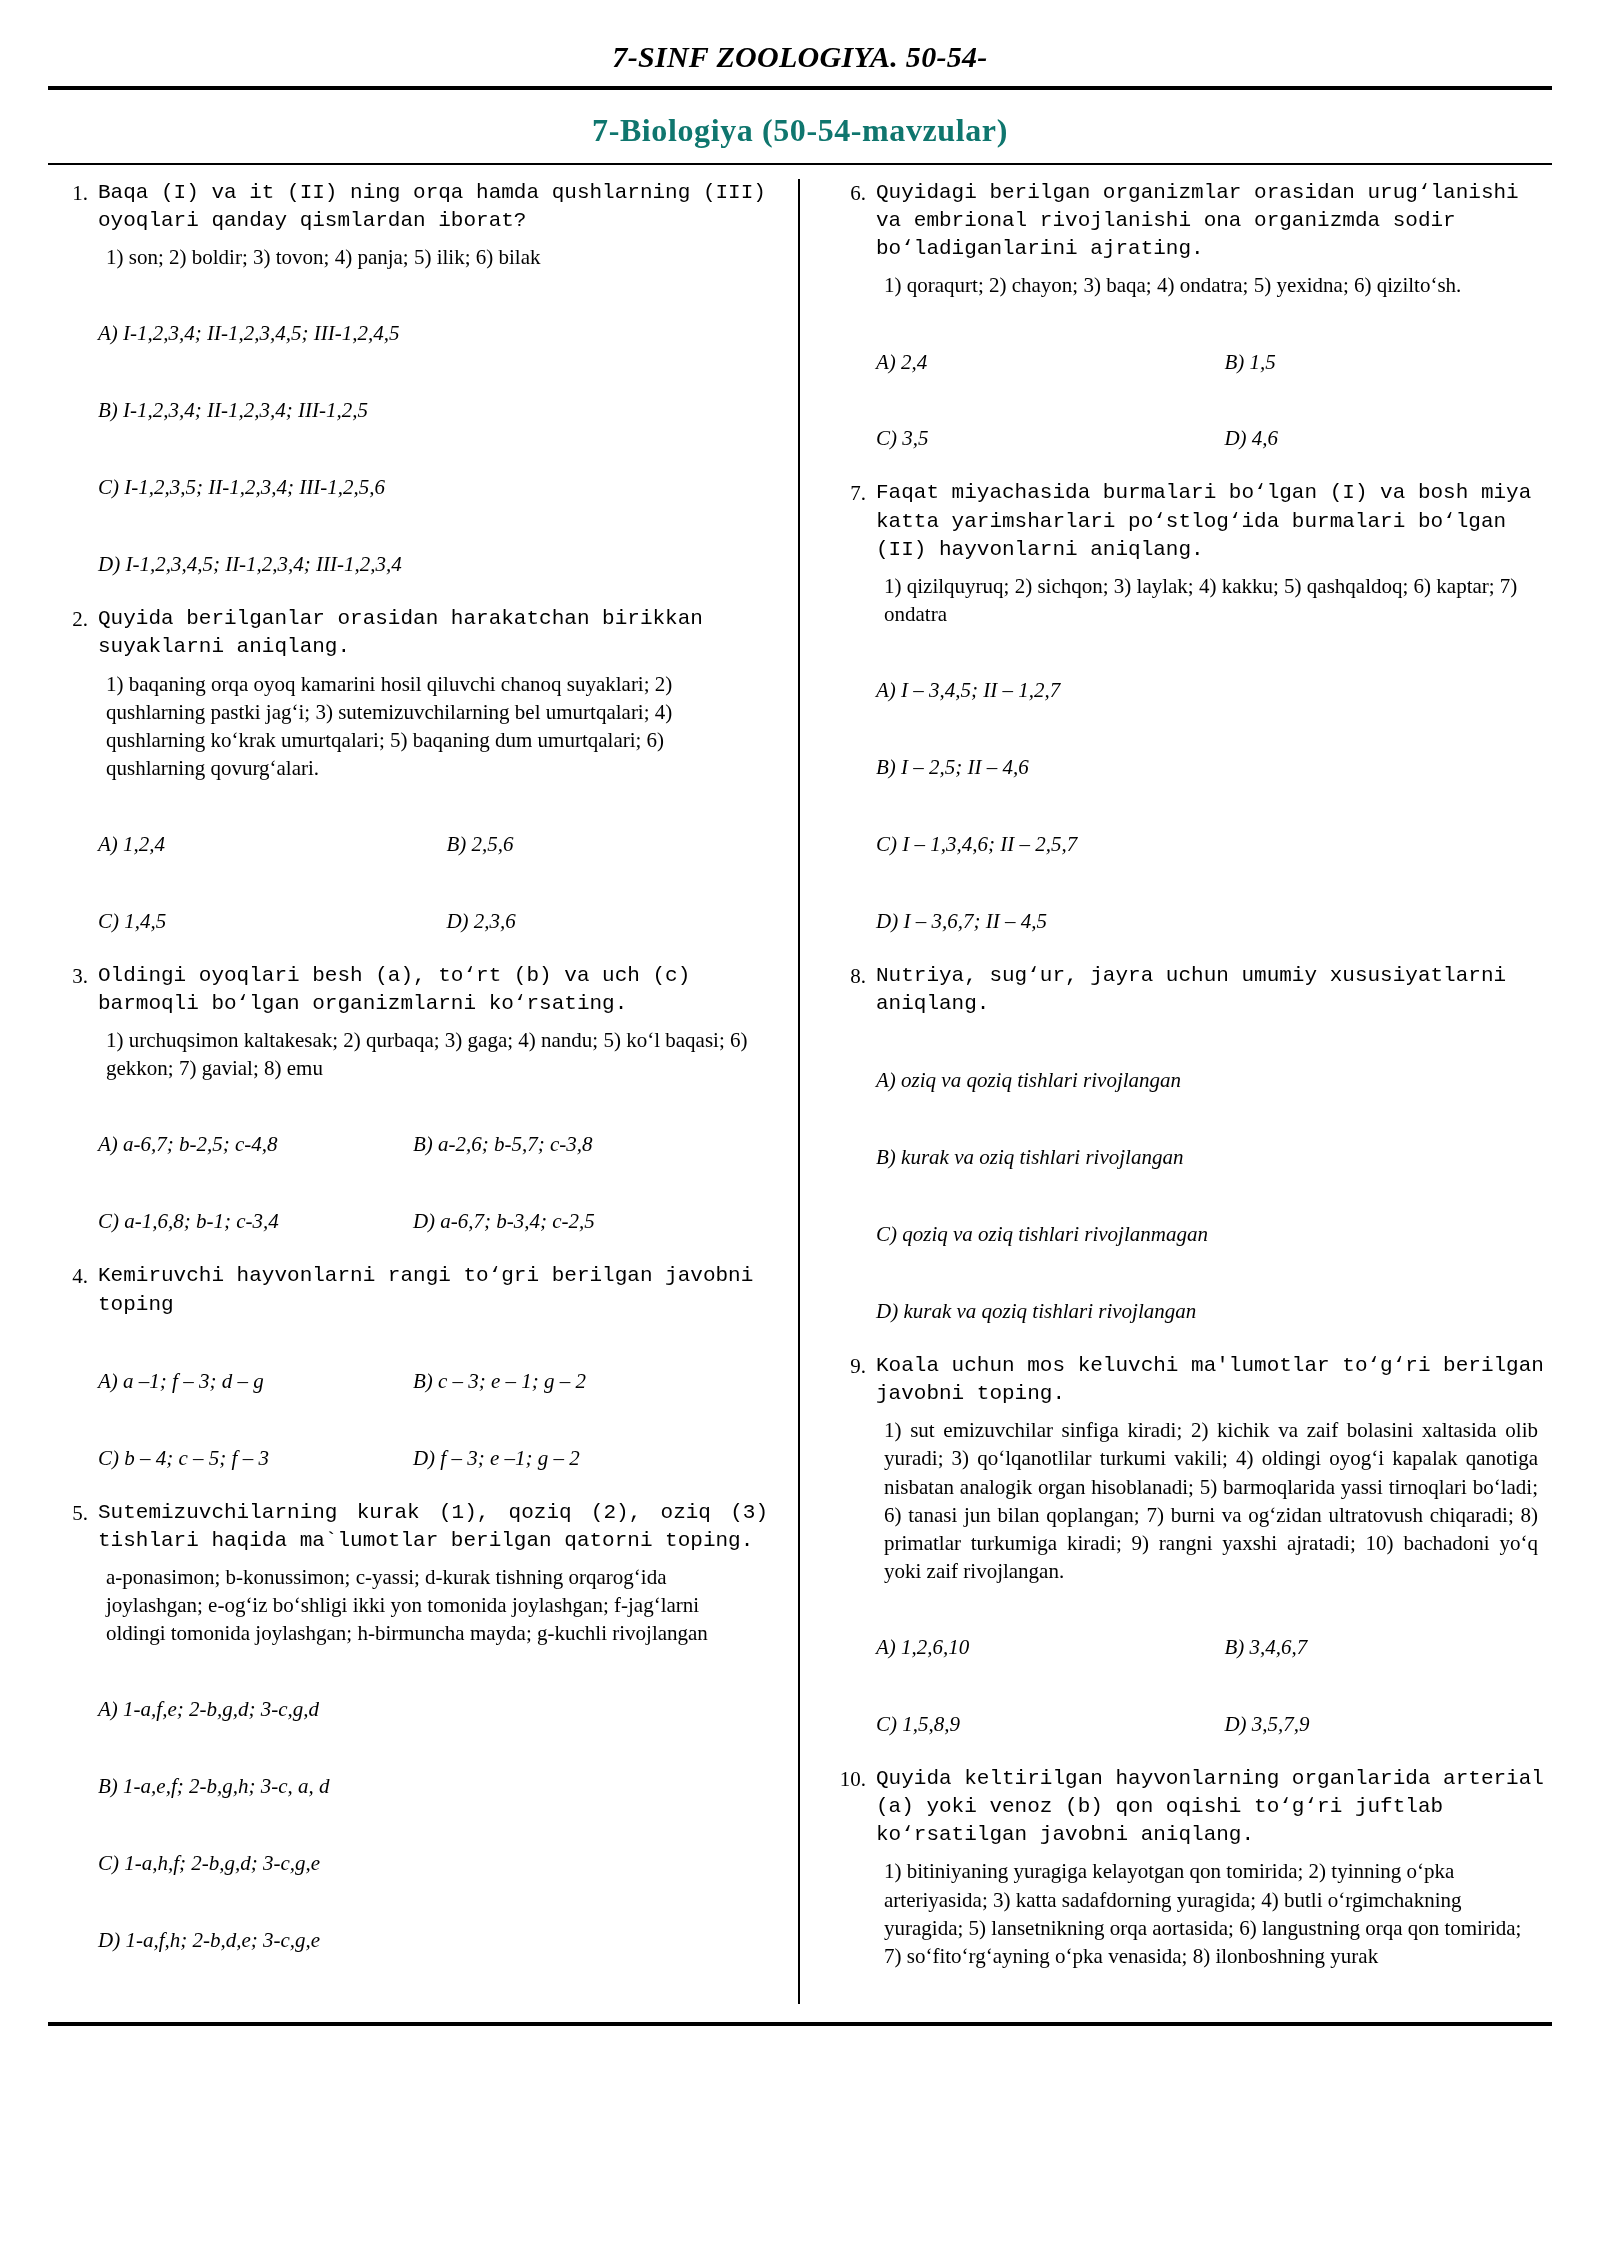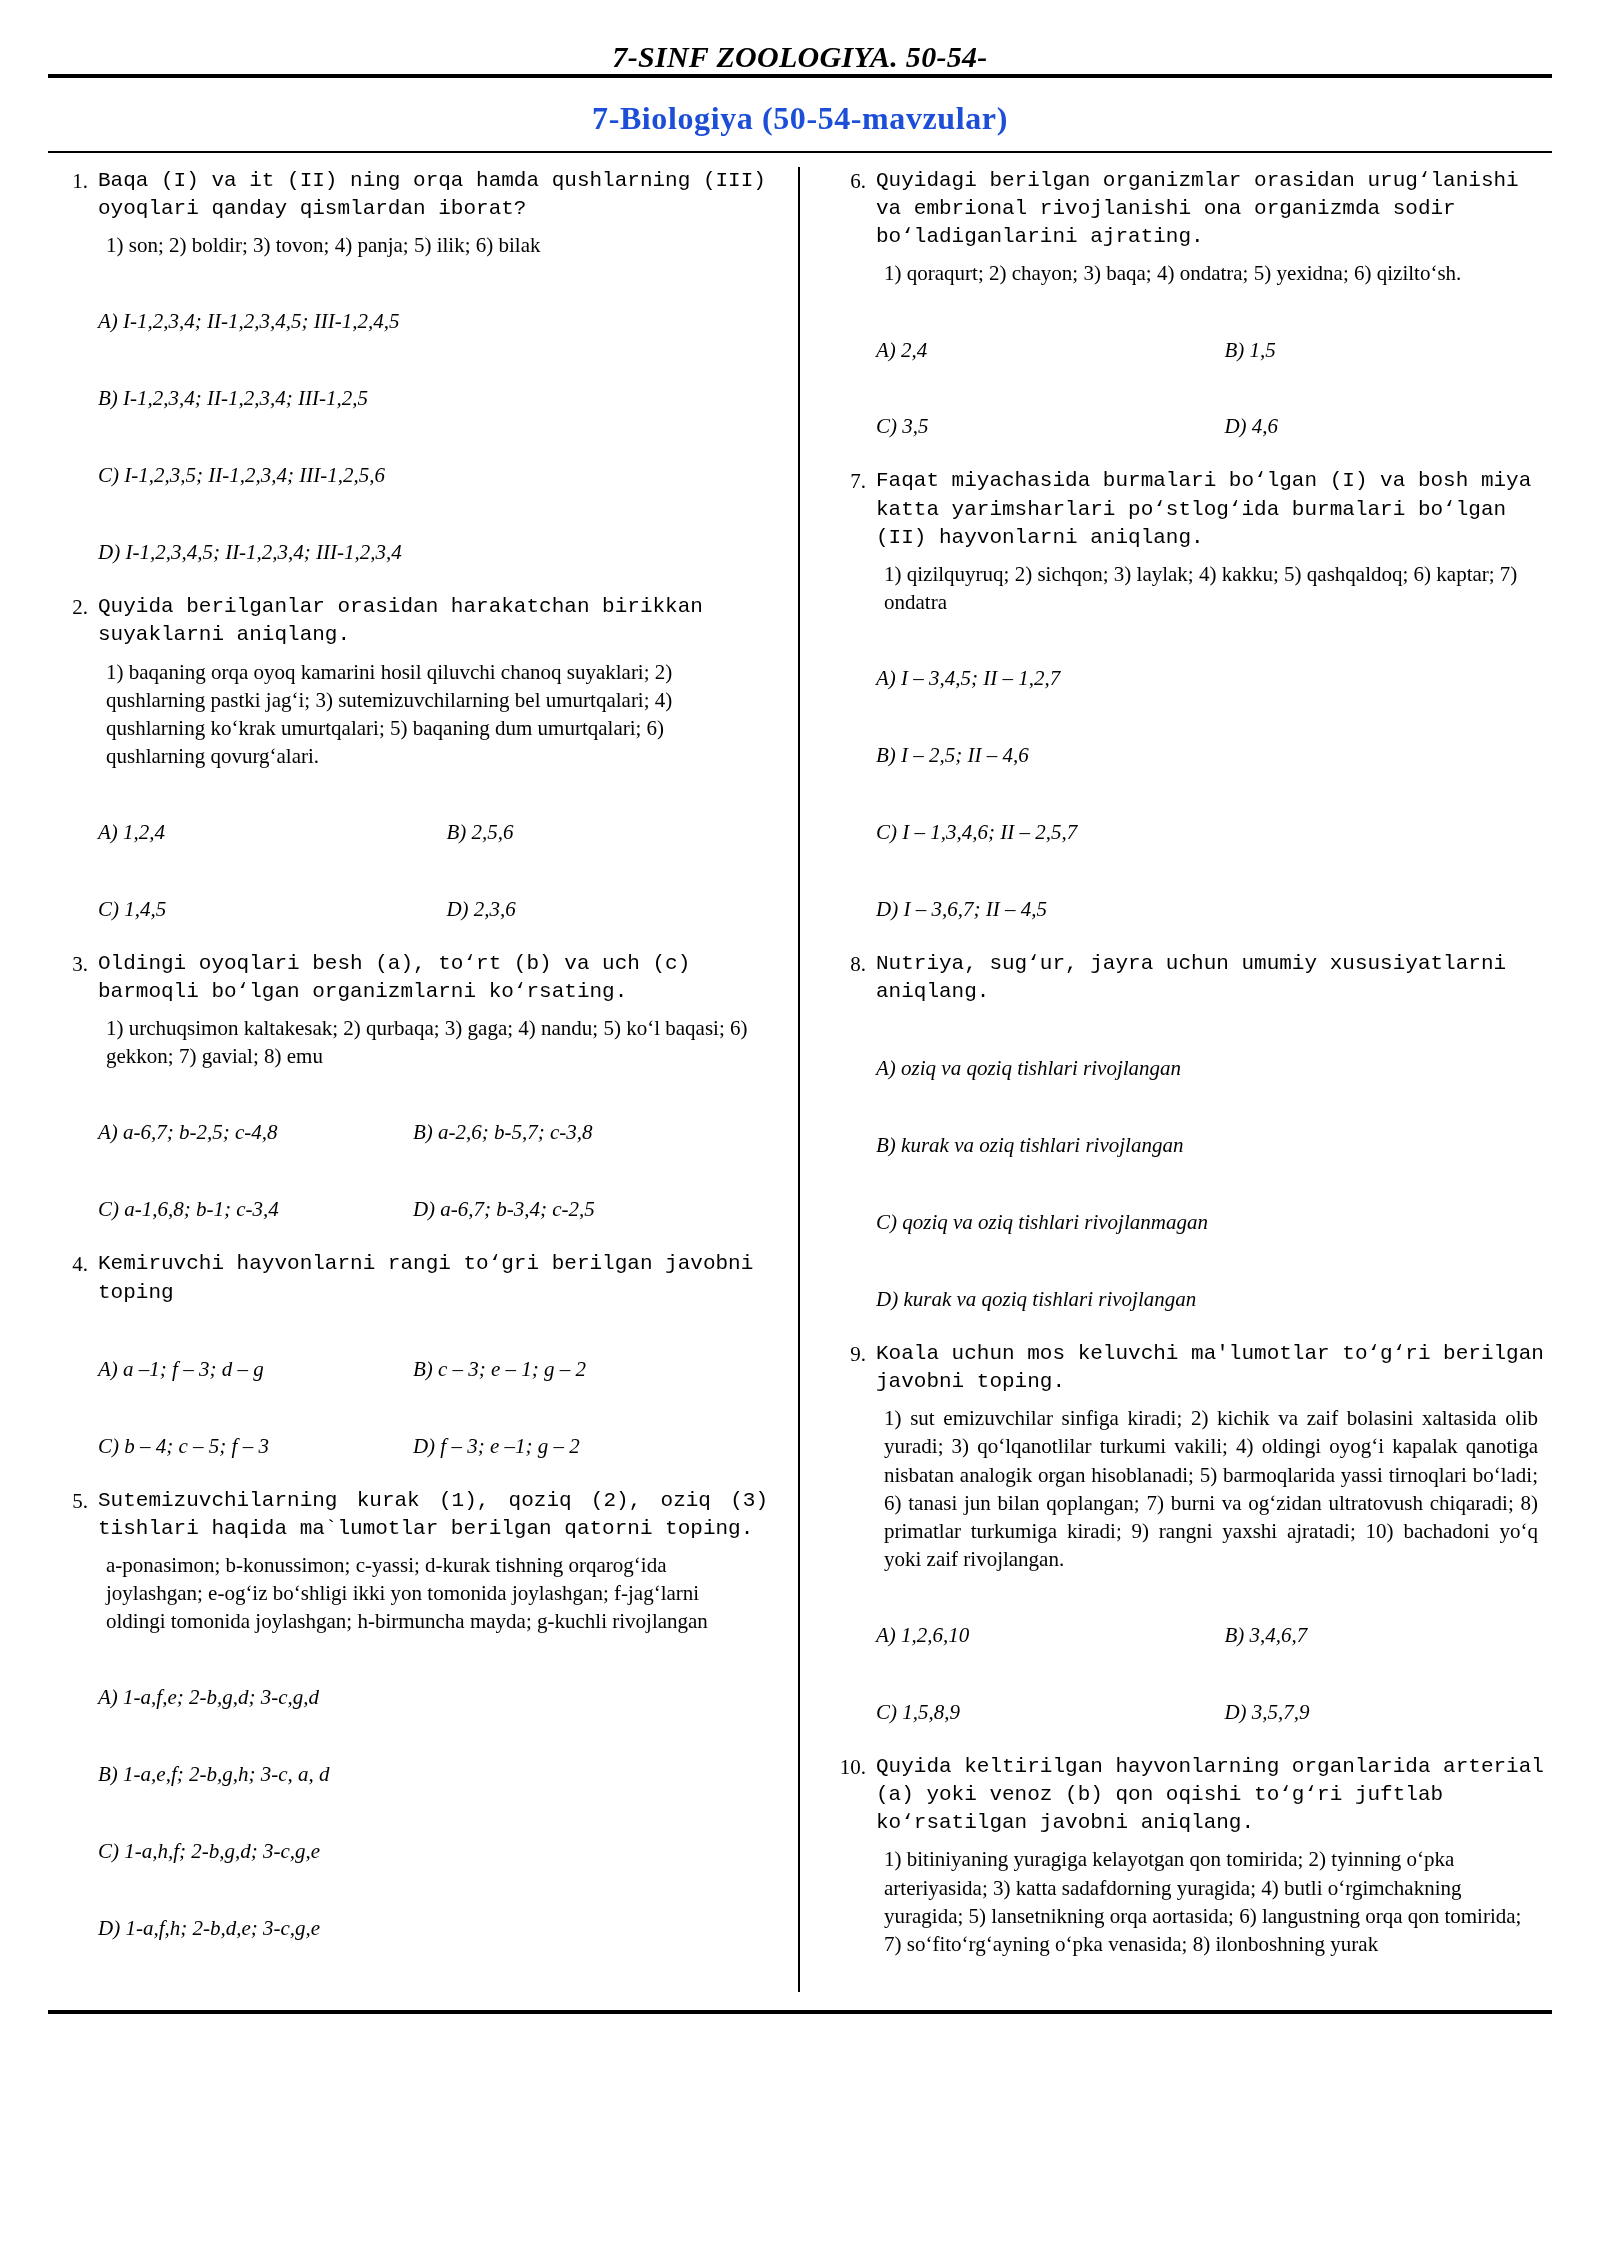--- a/index.html
+++ b/index.html
@@ -21,29 +21,29 @@
     padding: 0 54px;
     position: relative;
   }
   .header {
     text-align: center;
     font-style: italic;
     font-weight: bold;
     font-size: 30px;
     letter-spacing: 0.3px;
     padding-top: 40px;
-    padding-bottom: 0;
+    padding-bottom: 12px;
   }
   .header-rule {
     border-bottom: 4px solid #000;
     margin: 0 -6px 0 -6px;
   }
   .doc-title {
     text-align: center;
-    color: #1d4ed8;
+    color: #0f766e;
     font-size: 32px;
     font-weight: bold;
     letter-spacing: 0.6px;
     margin-top: 22px;
     margin-bottom: 14px;
   }
   .title-rule {
     border-bottom: 2px solid #000;
     margin: 0 -6px 0 -6px;
   }

